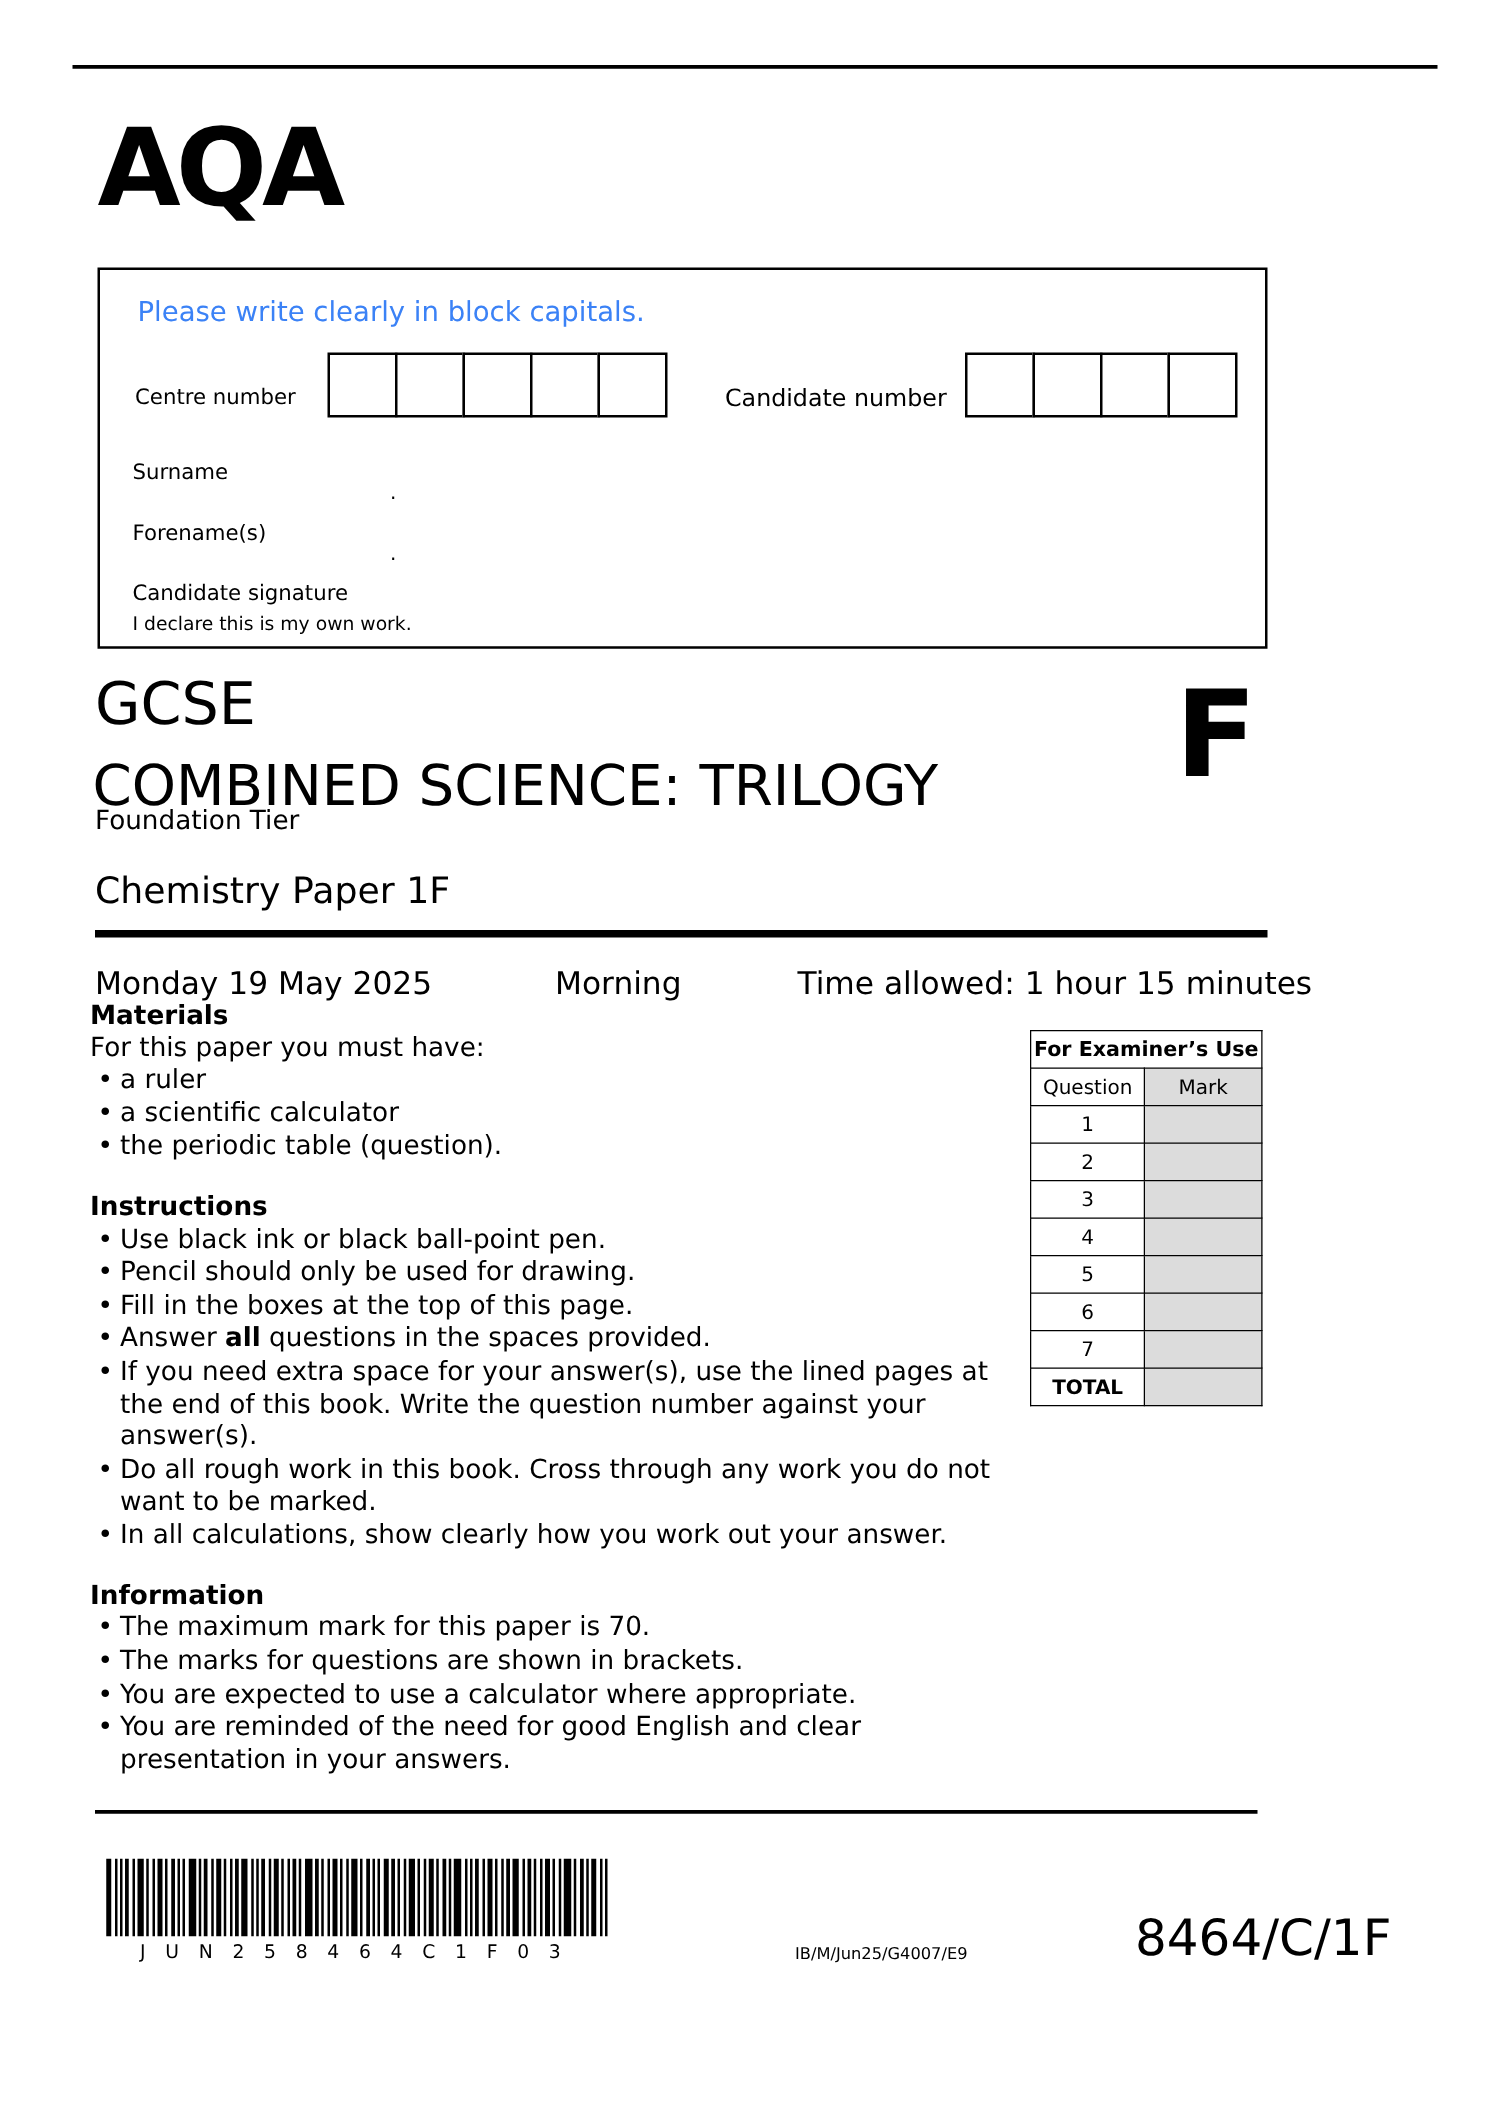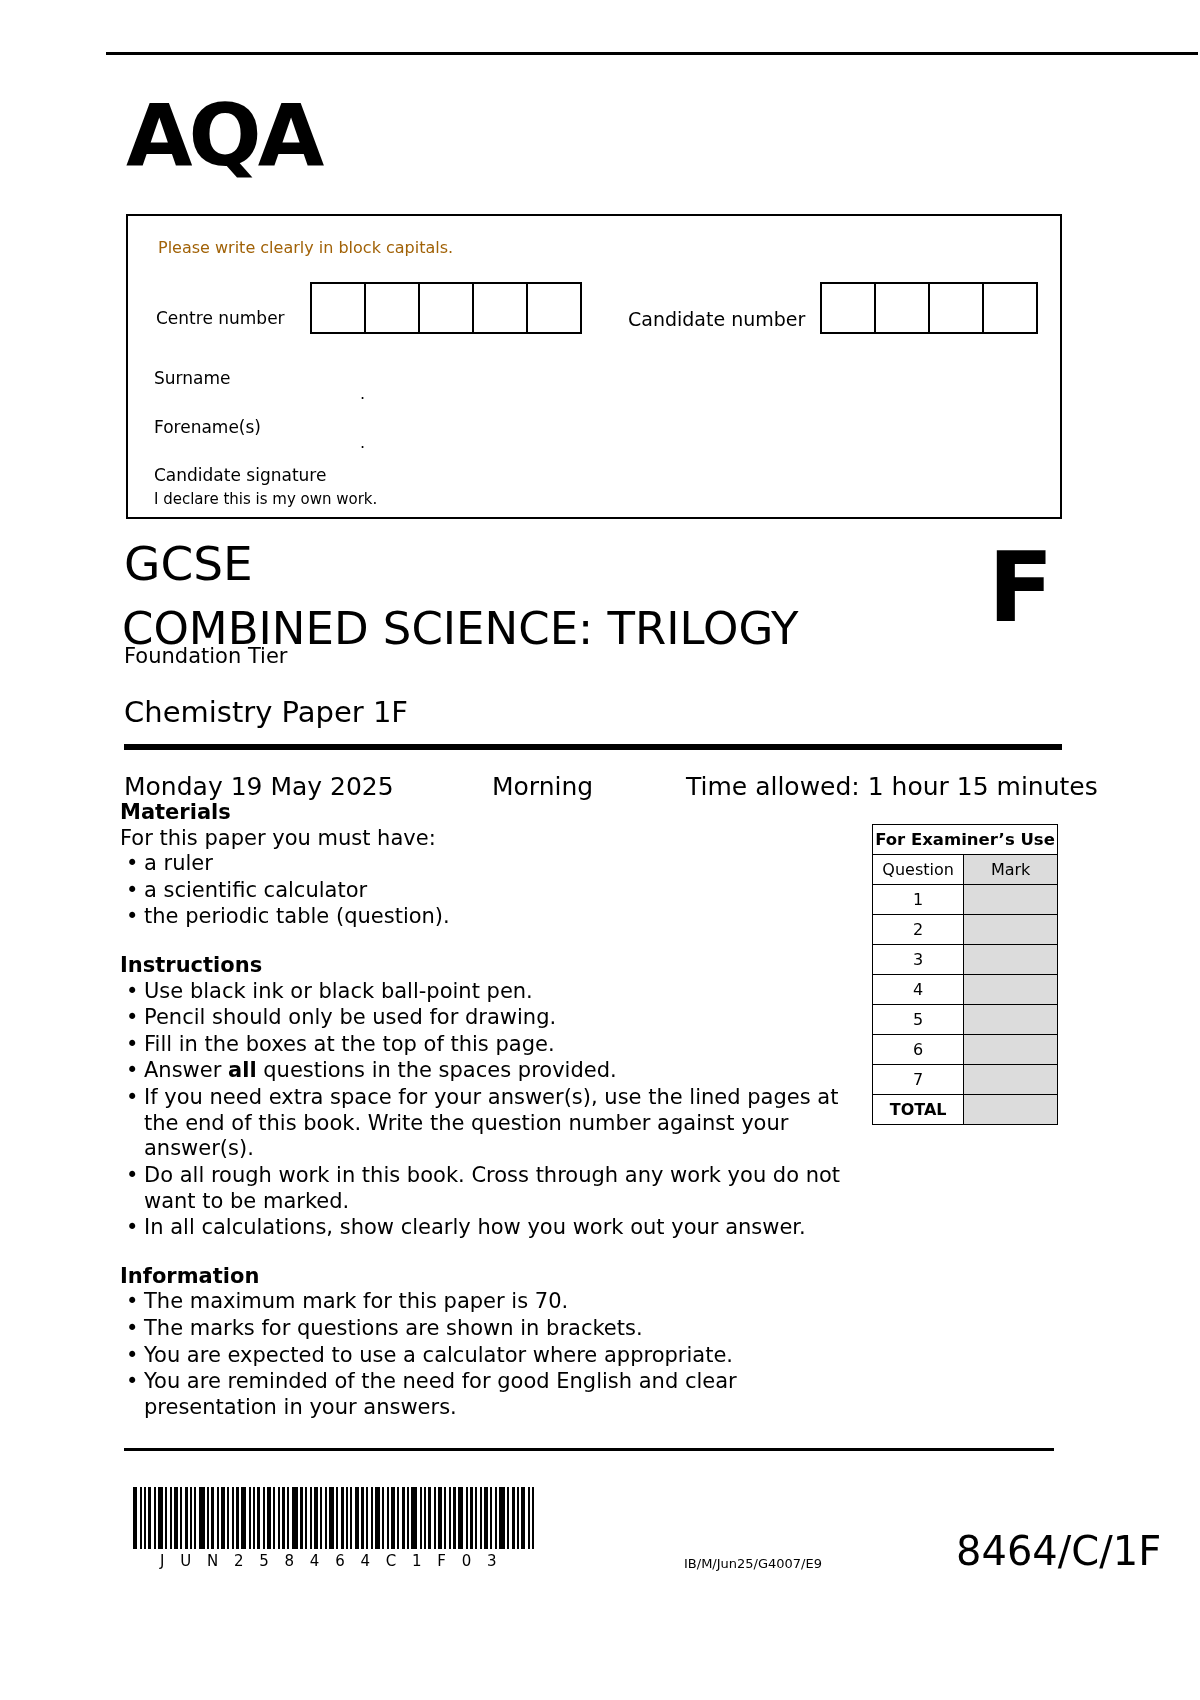--- a/index.html
+++ b/index.html
@@ -13,21 +13,20 @@
     font-family: "DejaVu Sans", sans-serif;
     color: #000000;
     position: relative;
     overflow: hidden;
   }
   .page {
     position: relative;
     width: 1092px;
     height: 1700px;
     box-sizing: border-box;
-    margin-left: 48px;
   }
   .top-rule {
     position: absolute;
     left: 58px;
     top: 52px;
     width: 1092px;
     height: 3px;
     background: #000;
   }
   
@@ -49,22 +48,22 @@
     top: 214px;
     width: 936px;
     height: 305px;
     border: 2px solid #000;
     box-sizing: border-box;
   }
   .cand-instr {
     position: absolute;
     left: 30px;
     top: 22px;
-    font-size: 16px;
-    color: #a16207;
+    font-size: 22px;
+    color: #3b82f6;
   }
   .lbl-centre {
     position: absolute;
     left: 28px;
     top: 92px;
     font-size: 17px;
   }
   .lbl-candnum {
     position: absolute;
     left: 500px;

